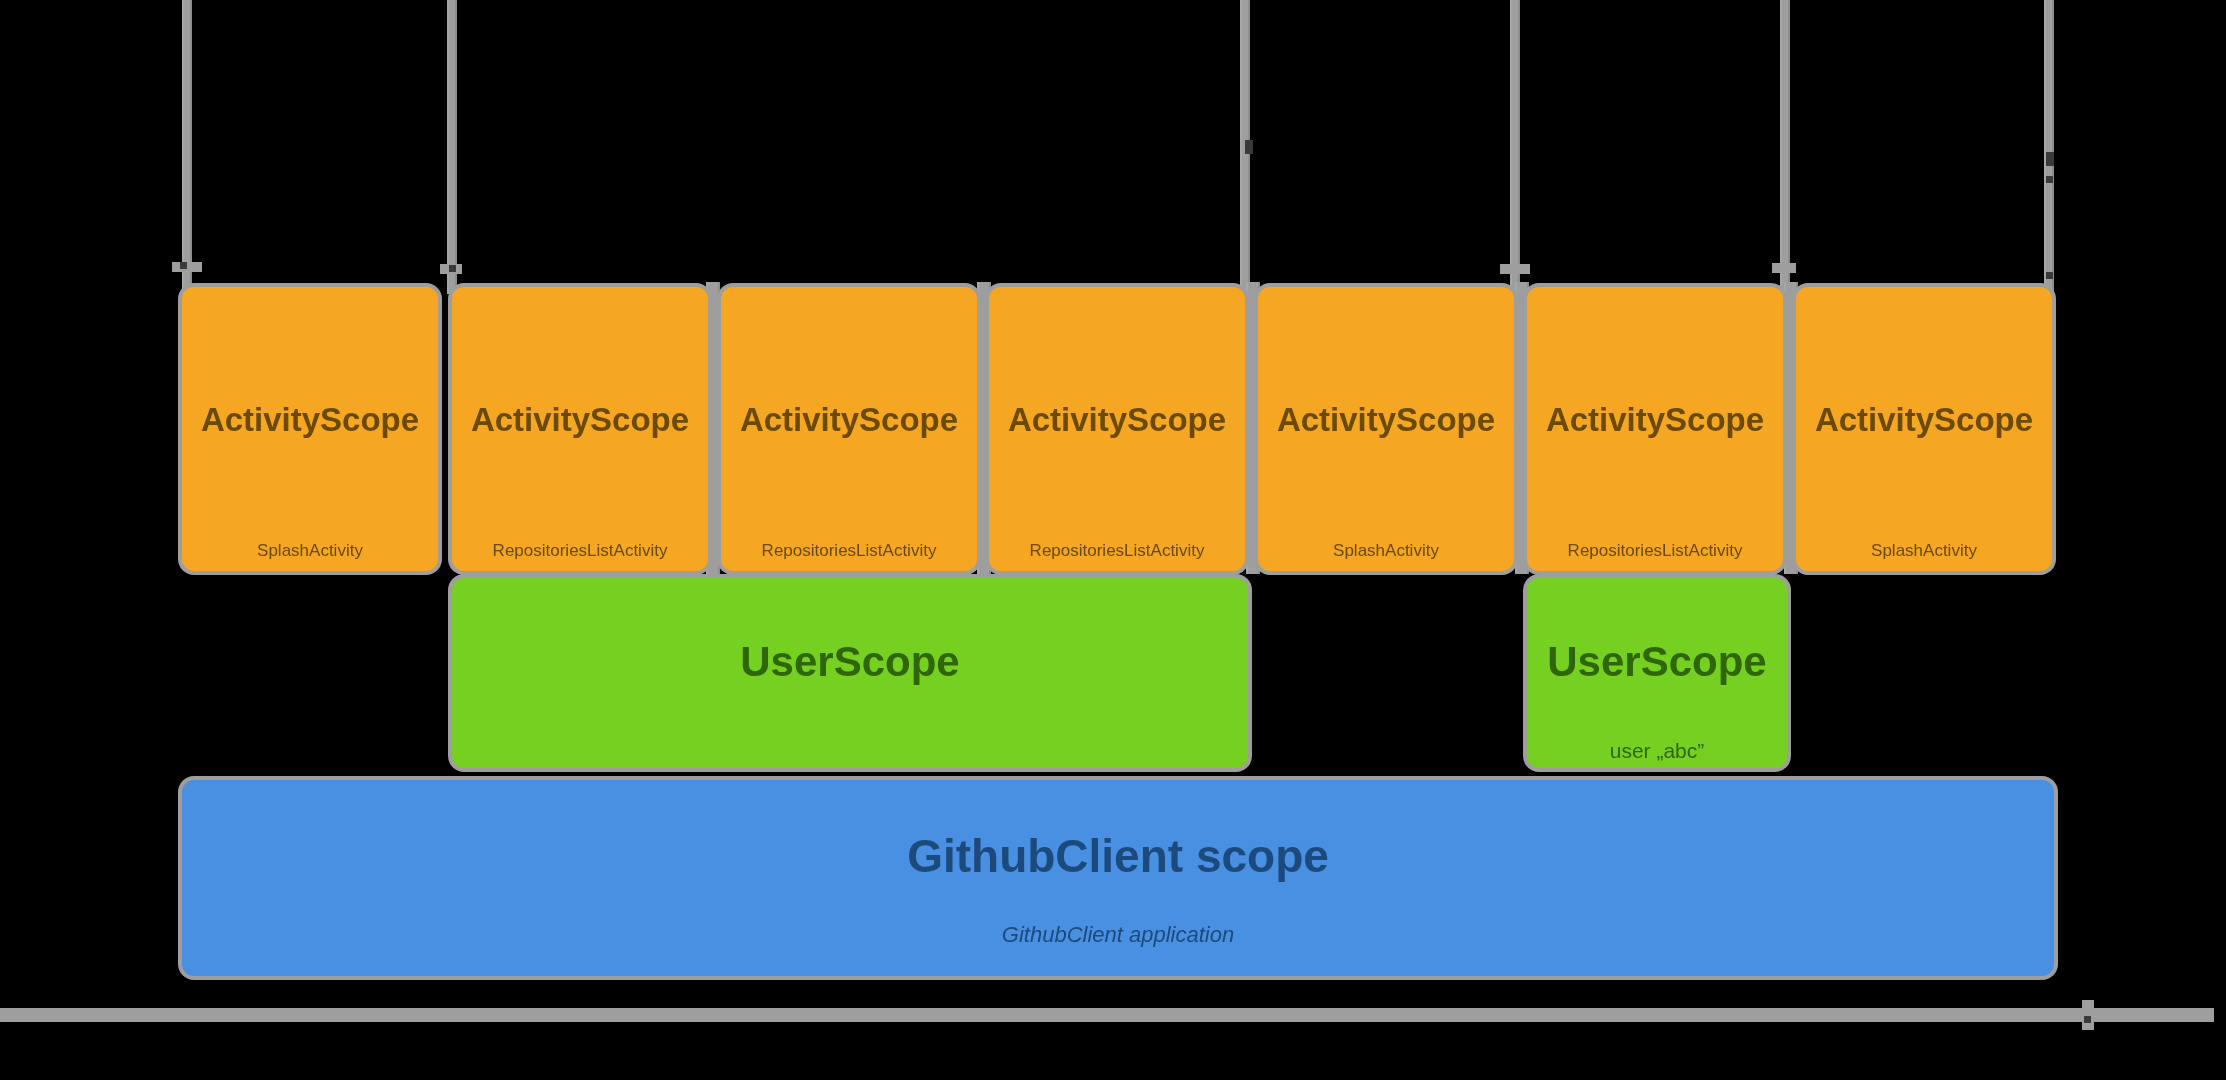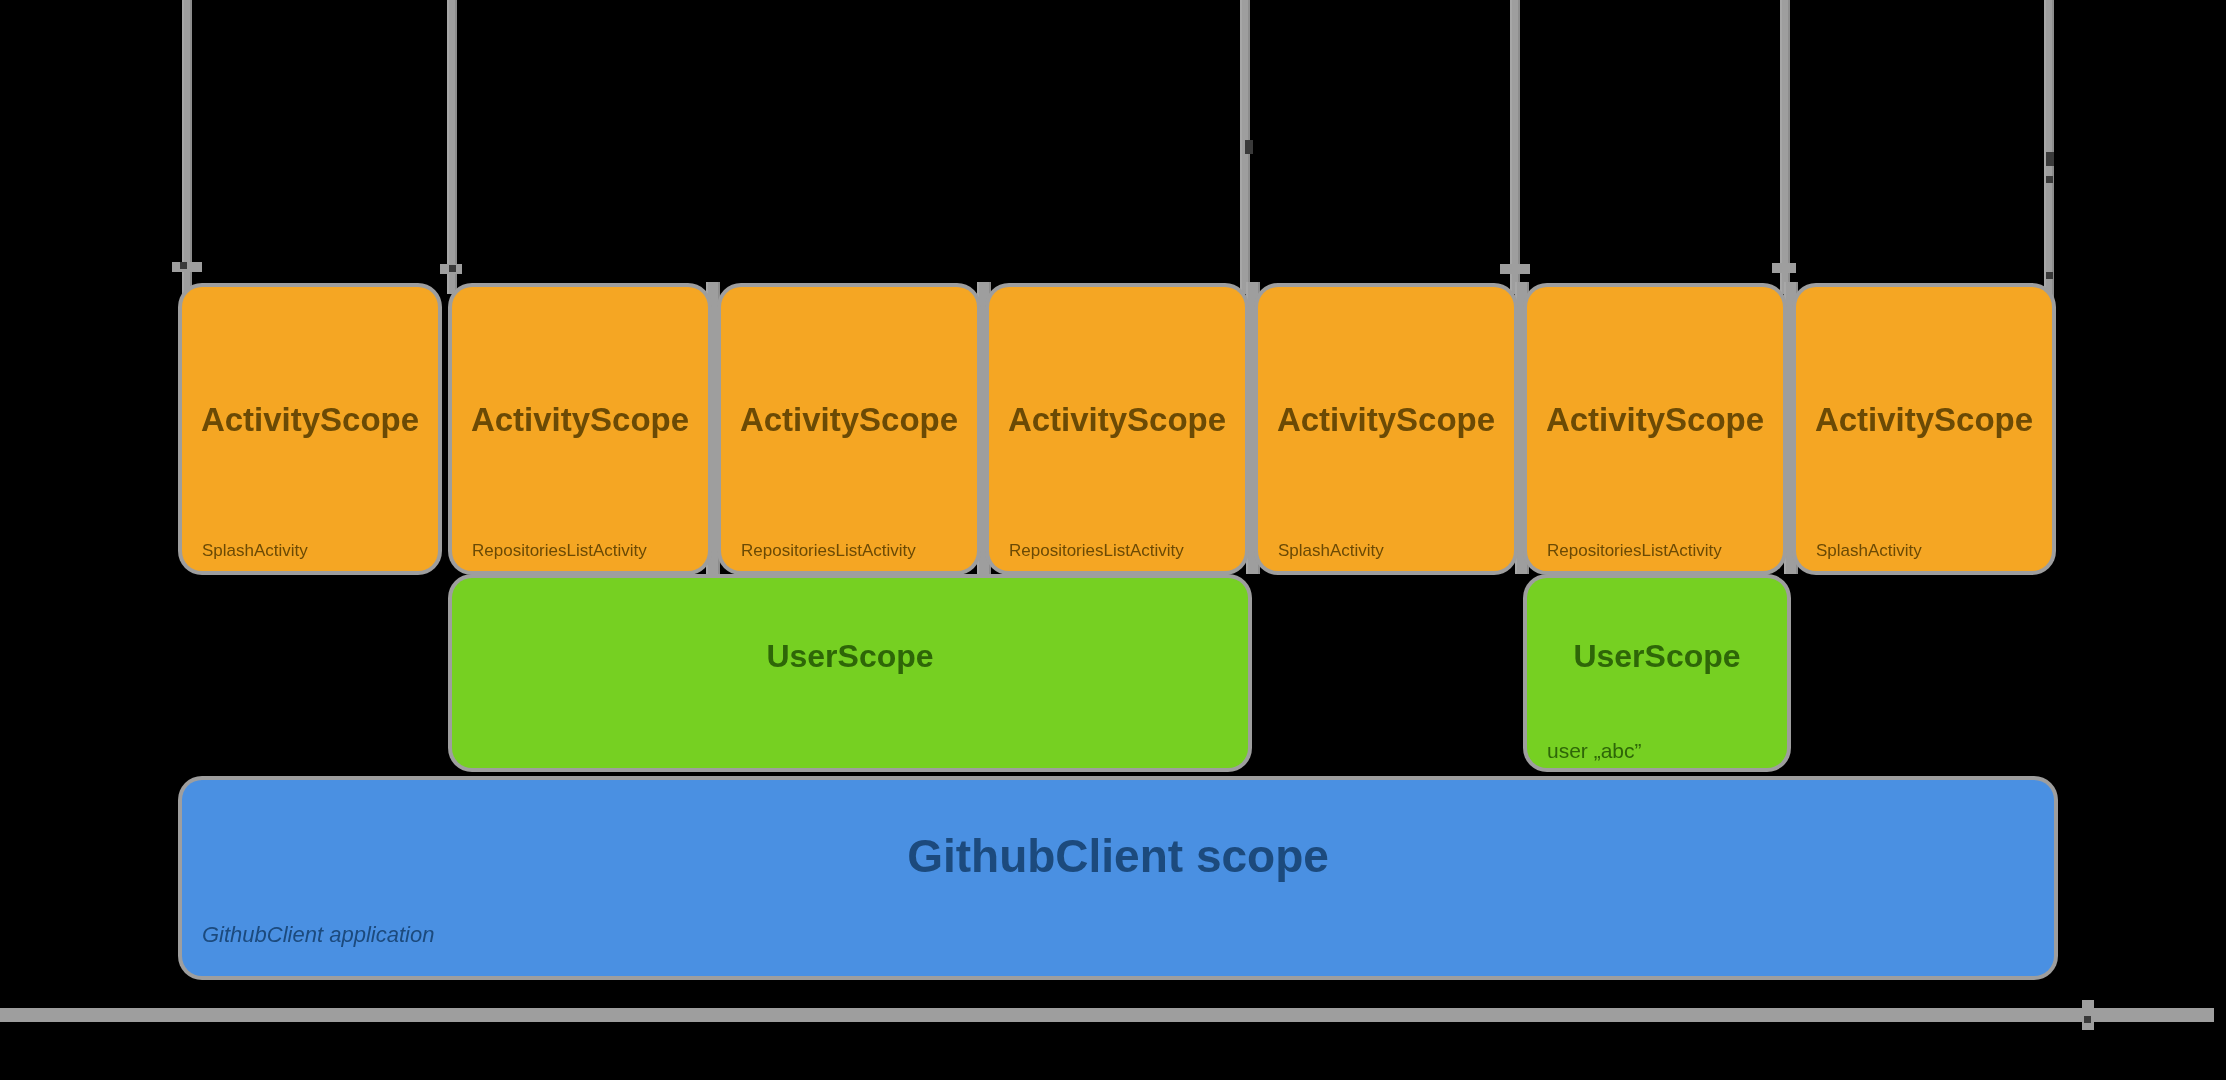--- a/index.html
+++ b/index.html
@@ -45,40 +45,39 @@
   .rail-dot-sm {
     position: absolute;
     width: 7px;
     height: 7px;
     background: #3a3a3a;
   }
 
   
   .scope {
     position: absolute;
-    border-radius: 20px;
+    border-radius: 12px;
     box-sizing: border-box;
     box-shadow: 0 0 0 4px #9e9e9e;
     display: flex;
     flex-direction: column;
     align-items: center;
     justify-content: center;
     overflow: hidden;
   }
   .scope .title {
     font-weight: bold;
     text-align: center;
     white-space: nowrap;
     line-height: 1.05;
   }
   .scope .subtitle {
-    text-align: left;
+    text-align: center;
     white-space: nowrap;
     line-height: 1.05;
-    margin-left: 20px;
   }
 
   
   .activity {
     background: #F5A623;
     top: 287px;
     height: 284px;
   }
   .activity .title {
     font-size: 33px;
@@ -95,21 +94,21 @@
     left: 0; right: 0;
   }
 
   
   .user {
     background: #76D022;
     top: 578px;
     height: 190px;
   }
   .user .title {
-    font-size: 32px;
+    font-size: 42px;
     color: #2e6608;
     position: absolute;
     top: 62px;
     left: 0; right: 0;
   }
   .user .subtitle {
     font-size: 21px;
     color: #2e6608;
     position: absolute;
     top: 162px;

